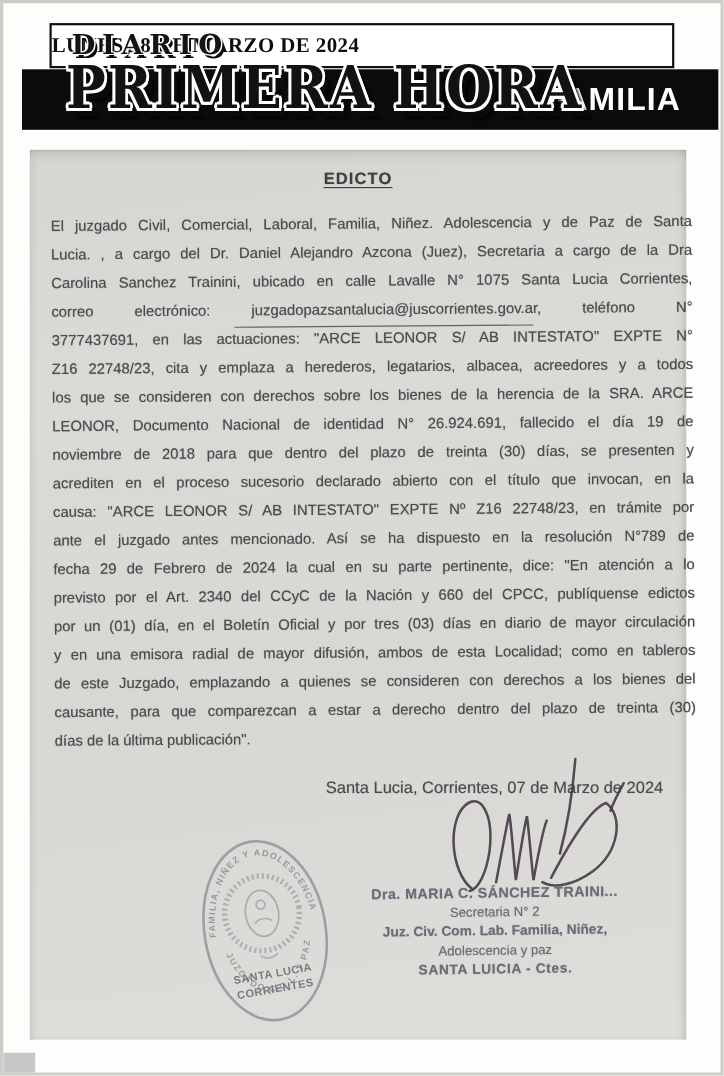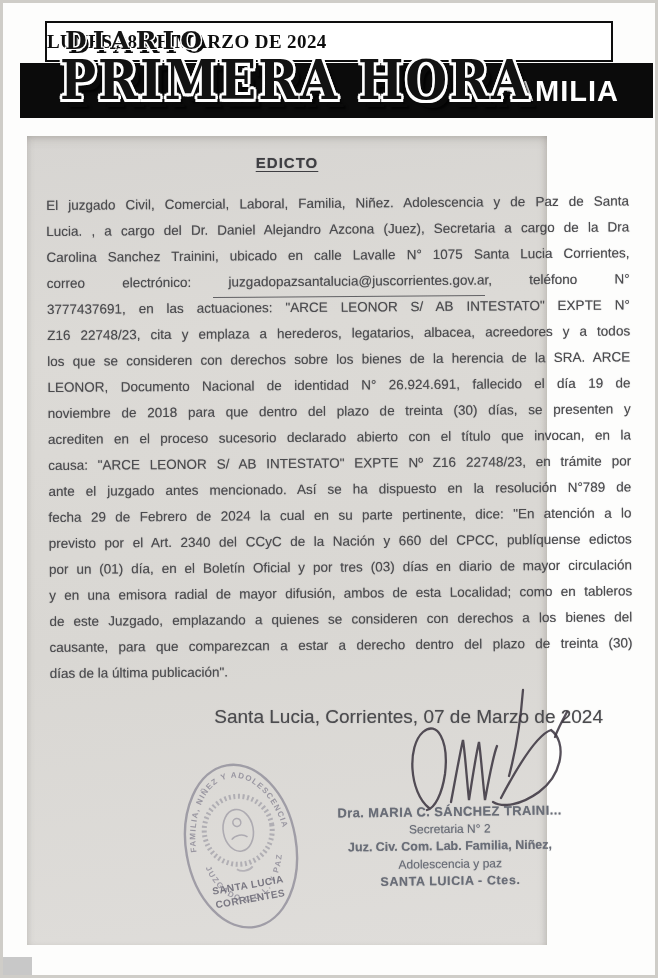--- a/index.html
+++ b/index.html
@@ -50,21 +50,21 @@
     text-shadow:
       -2px -2px 0 #fff, 2px -2px 0 #fff, -2px 2px 0 #fff, 2px 2px 0 #fff,
       -2.6px 0 0 #fff, 2.6px 0 0 #fff, 0 2.6px 0 #fff, 0 -2.6px 0 #fff,
       6px 7px 0 #0a0a0a, 8px 9px 2px rgba(0,0,0,.75);
     white-space: nowrap;
   }
 
   
   .paper {
     position: absolute; left: 24px; top: 133px;
-    width: 520px; height: 809px;
+    width: 597px; height: 809px;
     background: linear-gradient(173deg, #d7d5d2 0%, #dcdad6 25%, #d9d7d3 60%, #dfddda 100%);
     box-shadow: inset 0 8px 12px -8px rgba(110,105,98,.45),
                 inset -6px 0 9px -6px rgba(110,105,98,.4),
                 inset 5px 0 8px -6px rgba(110,105,98,.3);
   }
   .edict-heading {
     position: absolute; top: 18px; left: 0; width: 100%;
     text-align: center; font-size: 15px; font-weight: bold;
     letter-spacing: 1px; color: #3e3e42;
     text-decoration: underline; text-underline-offset: 3px;
@@ -79,21 +79,21 @@
   .bodytext .line { text-align: justify; text-align-last: justify; white-space: normal; }
   .bodytext .line:last-child { text-align-last: left; }
   .email-underline {
     position: absolute; left: 186px; top: 160px; width: 272px; height: 1px;
     border-bottom: 1.4px solid rgba(75,75,80,.85);
     transform: rotate(-0.45deg);
   }
   .dateline {
     position: absolute; left: 19px; top: 570px; width: 583px;
     text-align: right; padding-right: 26px;
-    color: #4b4b4e; font-size: 19px; line-height: 22px;
+    color: #4b4b4e; font-size: 15px; line-height: 22px;
     text-shadow: 0 0 1px rgba(75,75,78,.5);
   }
 
   
   .signature {
     position: absolute; left: 344px; top: 552px; width: 270px; height: 140px;
     z-index: 3; pointer-events: none;
   }
   .signature path {
     fill: none; stroke: #3e3742; stroke-width: 2.3;

